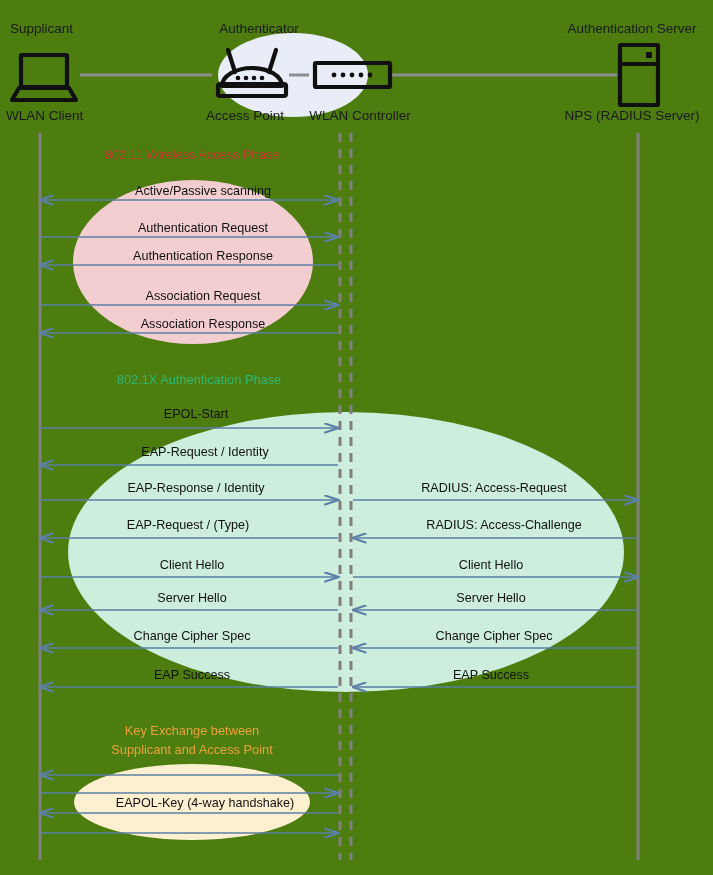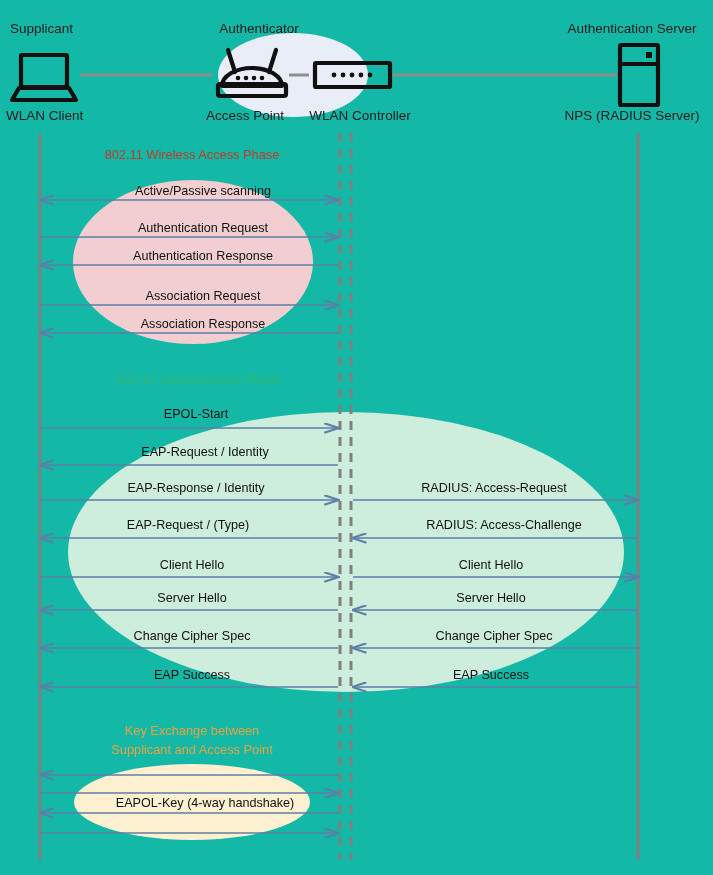--- a/index.html
+++ b/index.html
@@ -10,21 +10,21 @@
   body {
     width: 713px;
     height: 875px;
     font-family: "Liberation Sans", sans-serif;
     overflow: hidden;
   }
   #stage {
     position: relative;
     width: 713px;
     height: 875px;
-    background: #14b8a6;
+    background: #4d7c0f;
   }
   svg#diagram {
     position: absolute;
     top: 0;
     left: 0;
     width: 713px;
     height: 875px;
   }
   .hdr-top {
     font-size: 13.5px;

